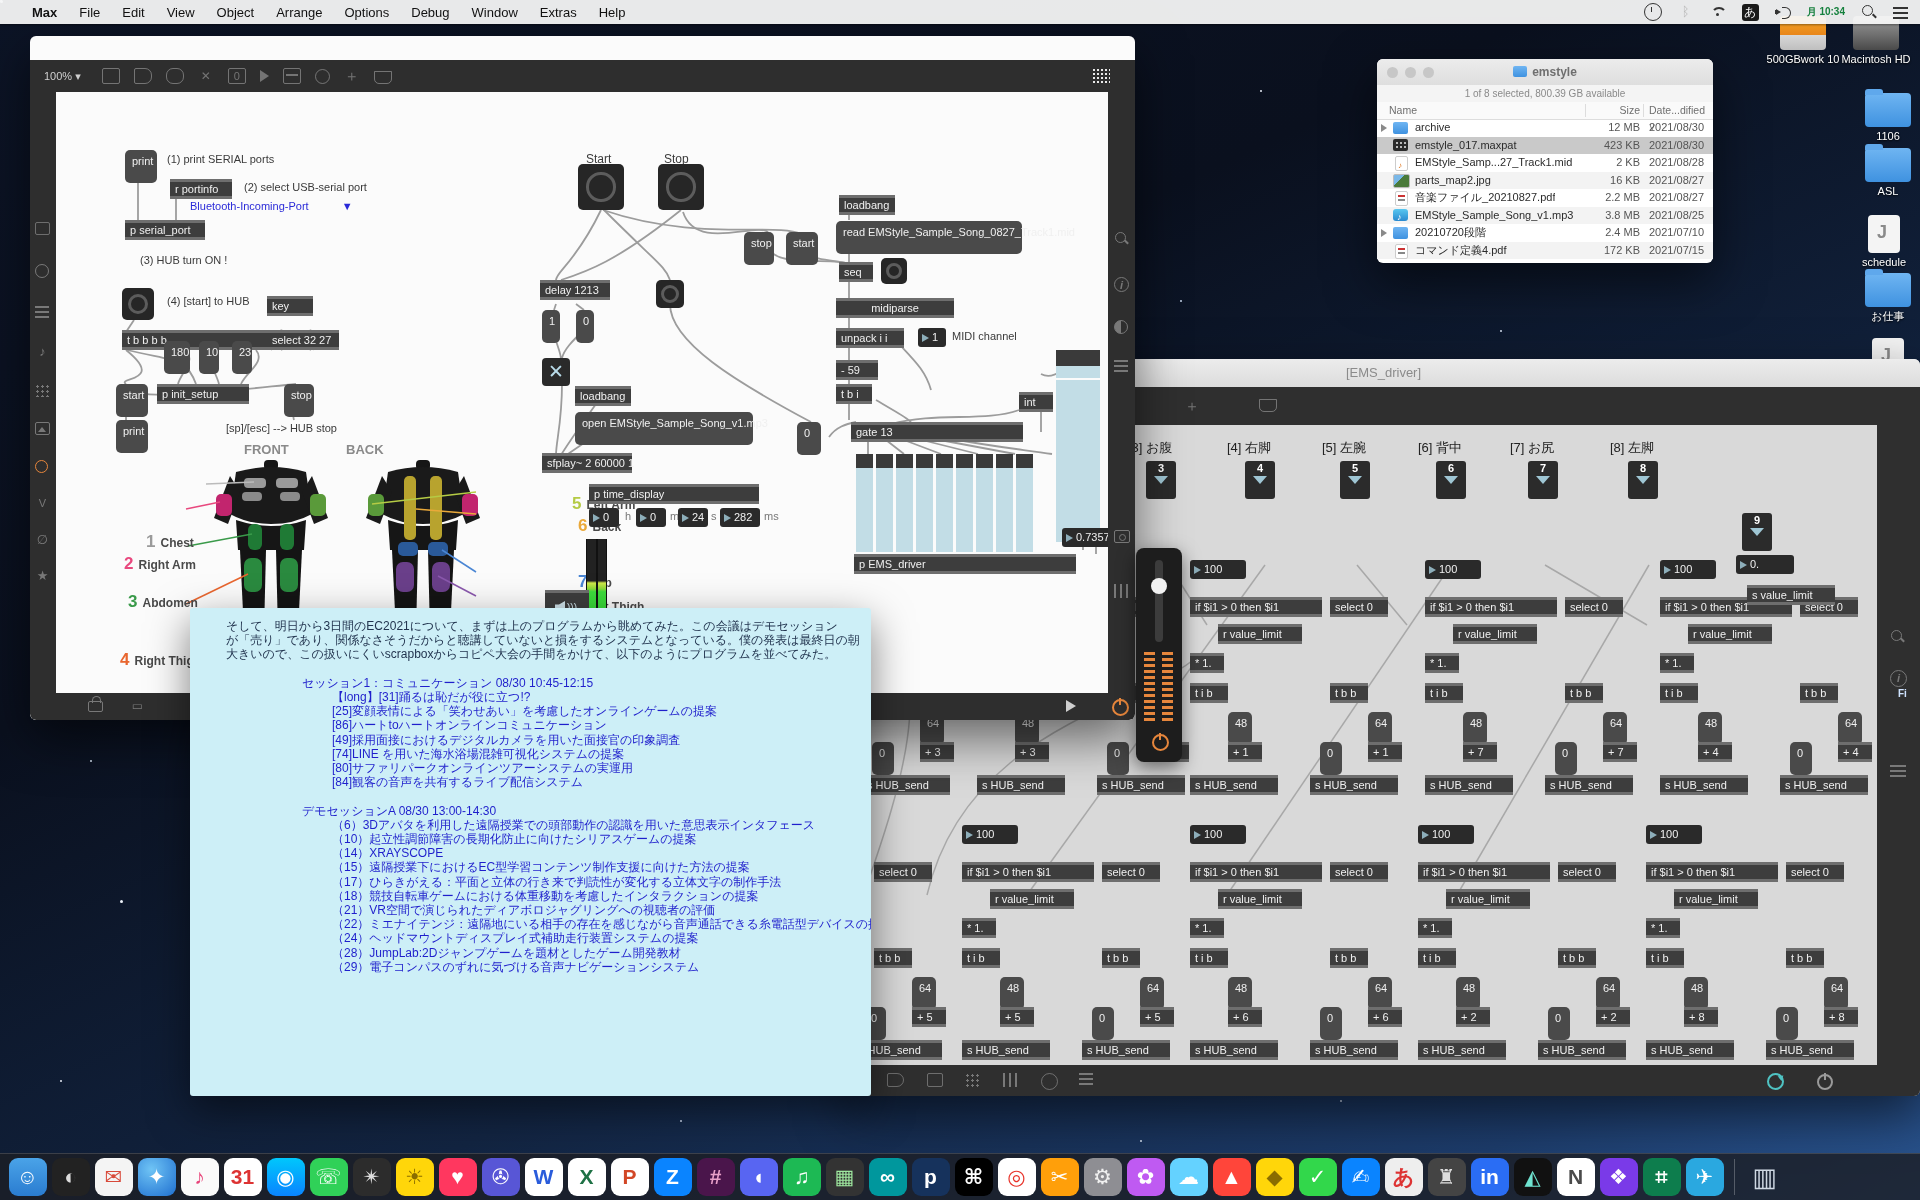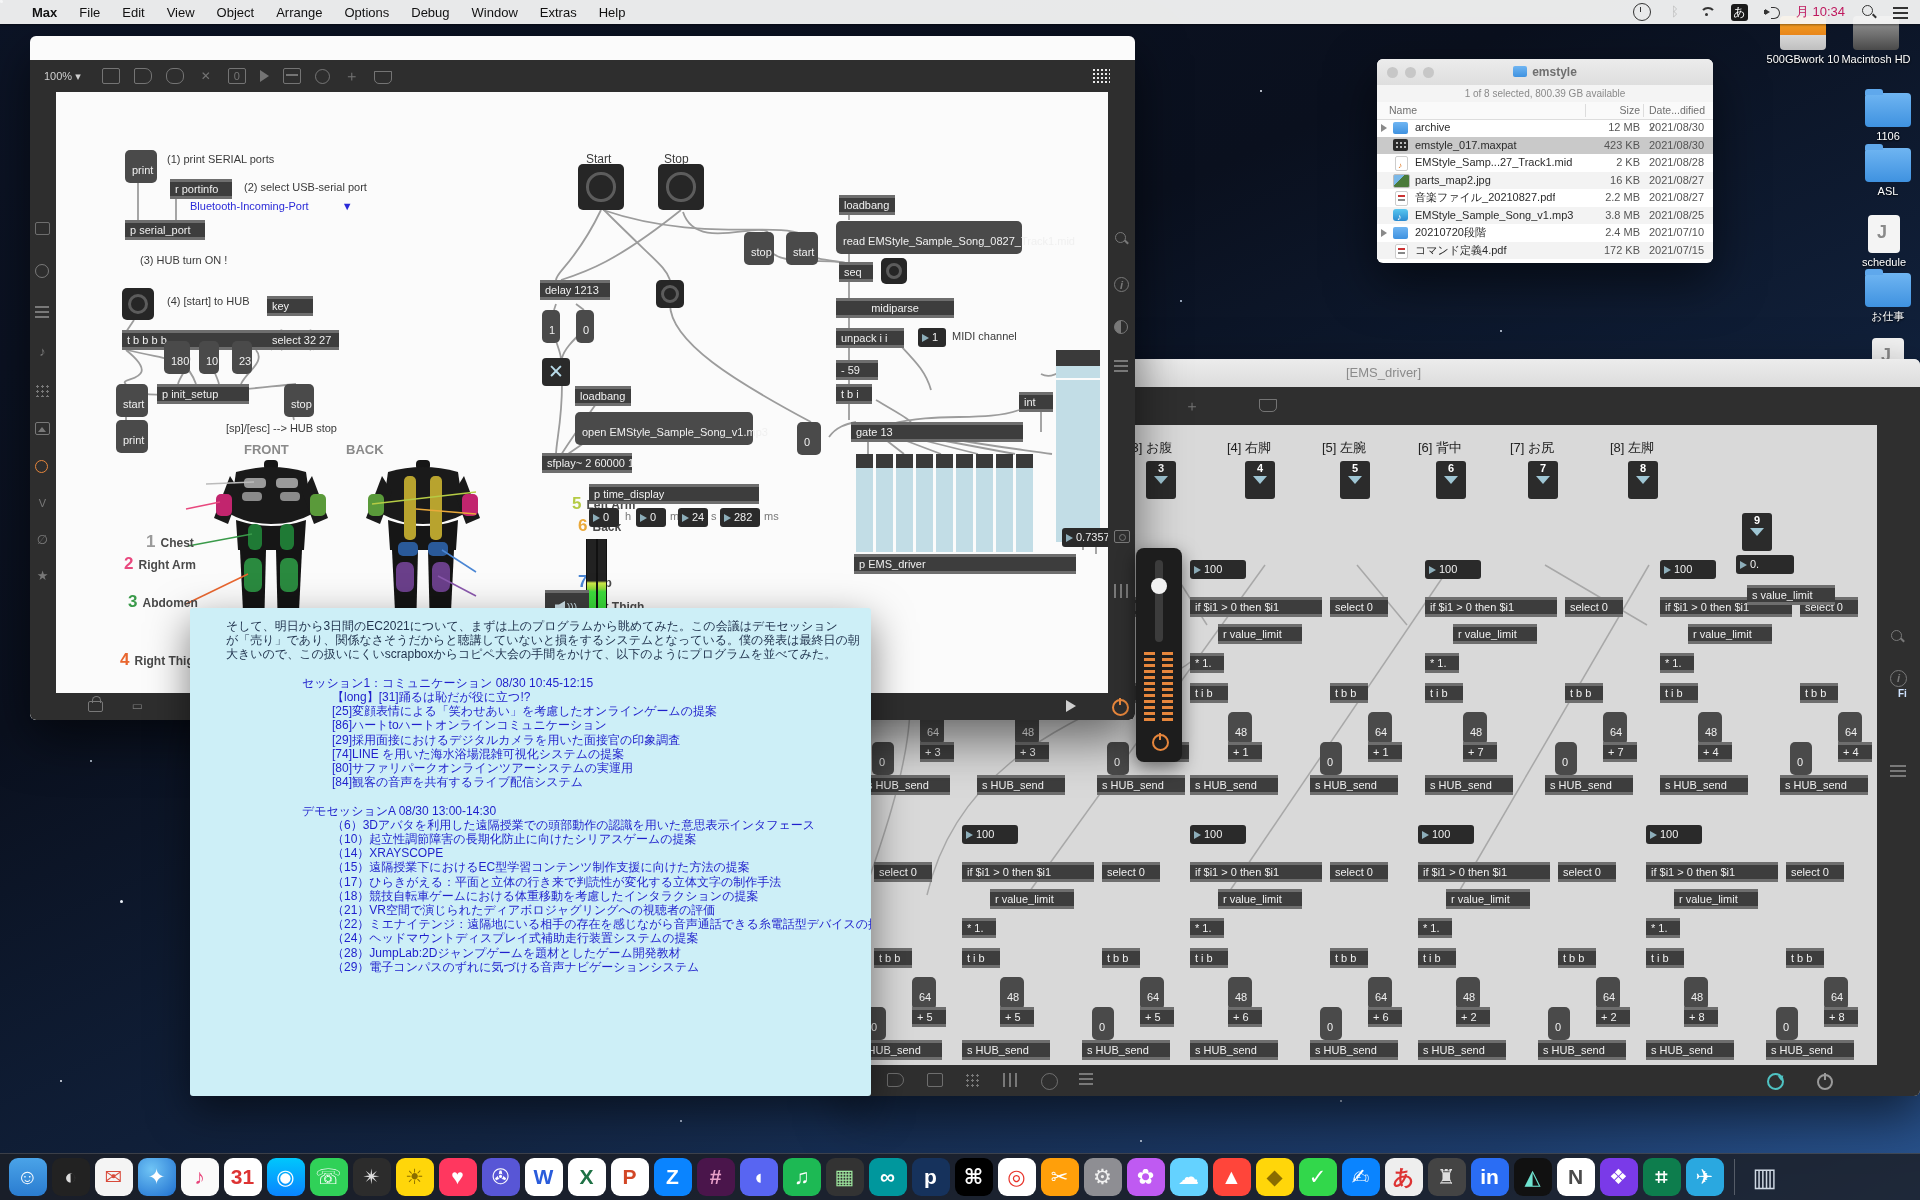--- a/index.html
+++ b/index.html
@@ -19,21 +19,21 @@
   .star2{width:3px;height:3px;box-shadow:340px 160px #fff,1120px 70px #eef3fb,1560px 560px #fff,
    120px 900px #eef3fb,1860px 760px #fff,720px 330px #dfe8f5;}
   
   #menubar{position:absolute;left:0;top:0;width:1920px;height:24px;
     background:rgba(246,246,246,.94);display:flex;align-items:center;z-index:90;
     box-shadow:0 1px 2px rgba(0,0,0,.4);}
   #menubar .apple{font-size:14px;margin:0 18px 0 14px;}
   #menubar .mi{font-size:13px;color:#111;margin-right:22px;}
   #menubar .mi.b{font-weight:bold;}
   #menubar .right{margin-left:auto;display:flex;align-items:center;gap:16px;padding-right:12px;}
-  #menubar .time{font-size:13px;color:#be185d;}
+  #menubar .time{font-size:10px;color:#15803d;font-weight:bold;}
   .mb-ico{width:16px;height:16px;position:relative;display:inline-block;}
   .mb-clock{border:1.5px solid #333;border-radius:50%;}
   .mb-clock:after{content:"";position:absolute;left:6px;top:3px;width:1.5px;height:5px;background:#333;}
   .mb-bt{color:#b9b9b9;font-size:13px;text-align:center;line-height:16px;}
   .mb-wifi{position:relative;}
   .mb-wifi:before{content:"";position:absolute;left:1px;top:3px;width:12px;height:12px;
     border:2px solid #333;border-color:#333 transparent transparent transparent;border-radius:50%;}
   .mb-wifi:after{content:"";position:absolute;left:6px;top:9px;width:3px;height:3px;border-radius:50%;background:#333;}
   .mb-ime{width:17px;height:17px;background:#1a1a1a;border-radius:3px;color:#fff;
     font-size:12px;text-align:center;line-height:17px;}
@@ -118,21 +118,21 @@
   .i-power.gray:after{background:#9a9a9a;}
   .i-rot{border:2px solid #4fc3c3;border-radius:50%;opacity:1;}
   .i-rot:after{content:"";position:absolute;right:-2px;top:-1px;border-left:5px solid #4fc3c3;
     border-top:3px solid transparent;border-bottom:3px solid transparent;transform:rotate(-40deg);}
   .i-playw{border-left:10px solid #cfcfcf;border-top:6px solid transparent;border-bottom:6px solid transparent;width:0;height:0;opacity:1;}
   
   .obj,.msg,.numbox,.umenu{position:absolute;box-sizing:border-box;color:#f0f0f0;
     font-size:11px;line-height:14px;white-space:nowrap;}
   .obj{background:#3d3d3d;border-top:3px solid #6e6e6e;border-bottom:3px solid #6e6e6e;
     padding:0 5px;height:20px;}
-  .msg{background:#4a4a4a;border-radius:5px;padding:13px 7px;height:33px;}
+  .msg{background:#4a4a4a;border-radius:5px;padding:4px 7px;height:33px;}
   .numbox{background:#2a2a2a;border-radius:3px;padding:2px 4px 2px 14px;height:19px;}
   .numbox:before{content:"";position:absolute;left:4px;top:6px;border-left:7px solid #9fc6d4;
     border-top:4px solid transparent;border-bottom:4px solid transparent;opacity:.85;}
   .comment{position:absolute;color:#3a3a3a;font-size:11px;white-space:nowrap;}
   .bang{position:absolute;background:#262626;border-radius:5px;}
   .bang:after{content:"";position:absolute;inset:18%;border:3px solid #5c5c5c;border-radius:50%;}
   .togglex{position:absolute;background:#2a2a2a;border-radius:4px;color:#b9dcea;
     font-weight:bold;text-align:center;}
   .bluetext{position:absolute;color:#2a2ad8;font-size:11px;}
   .wire{fill:none;stroke:#9c9c9c;stroke-width:1.8;}
@@ -539,21 +539,21 @@
 
   <div class="win" id="doc">
     <div id="doclines">
         <div class="dline dark" style="left: 36px; top: 10px;">そして、明日から3日間のEC2021について、まずは上のプログラムから眺めてみた。この会議はデモセッション</div>
         <div class="dline dark" style="left: 36px; top: 24.2px;">が「売り」であり、関係なさそうだからと聴講していないと損をするシステムとなっている。僕の発表は最終日の朝</div>
         <div class="dline dark" style="left: 36px; top: 38.4px;">大きいので、この扱いにくいscrapboxからコピペ大会の手間をかけて、以下のようにプログラムを並べてみた。</div>
         <div class="dline" style="left: 112px; top: 66.8px;">セッション1：コミュニケーション 08/30 10:45-12:15</div>
         <div class="dline" style="left: 142px; top: 81px;">【long】[31]踊るは恥だが役に立つ!?</div>
         <div class="dline" style="left: 142px; top: 95.2px;">[25]変顔表情による「笑わせあい」を考慮したオンラインゲームの提案</div>
         <div class="dline" style="left: 142px; top: 109.4px;">[86]ハートtoハートオンラインコミュニケーション</div>
-        <div class="dline" style="left: 142px; top: 123.6px;">[29]採用面接におけるデジタルカメラを用いた面接官の印象調査</div>
+        <div class="dline" style="left: 142px; top: 123.6px;">[49]採用面接におけるデジタルカメラを用いた面接官の印象調査</div>
         <div class="dline" style="left: 142px; top: 137.8px;">[74]LINE を用いた海水浴場混雑可視化システムの提案</div>
         <div class="dline" style="left: 142px; top: 152px;">[80]サファリパークオンラインツアーシステムの実運用</div>
         <div class="dline" style="left: 142px; top: 166.2px;">[84]観客の音声を共有するライブ配信システム</div>
         <div class="dline" style="left: 112px; top: 194.6px; text-align: right;">デモセッションA 08/30 13:00-14:30</div>
         <div class="dline" style="left: 142px; top: 208.8px;">（6）3Dアバタを利用した遠隔授業での頭部動作の認識を用いた意思表示インタフェース</div>
         <div class="dline" style="left: 142px; top: 223px;">（10）起立性調節障害の長期化防止に向けたシリアスゲームの提案</div>
         <div class="dline" style="left: 142px; top: 237.2px;">（14）XRAYSCOPE</div>
         <div class="dline" style="left: 142px; top: 251.4px;">（15）遠隔授業下におけるEC型学習コンテンツ制作支援に向けた方法の提案</div>
         <div class="dline" style="left: 142px; top: 265.6px;">（17）ひらきがえる：平面と立体の行き来で判読性が変化する立体文字の制作手法</div>
         <div class="dline" style="left: 142px; top: 279.8px;">（18）競技自転車ゲームにおける体重移動を考慮したインタラクションの提案</div>

